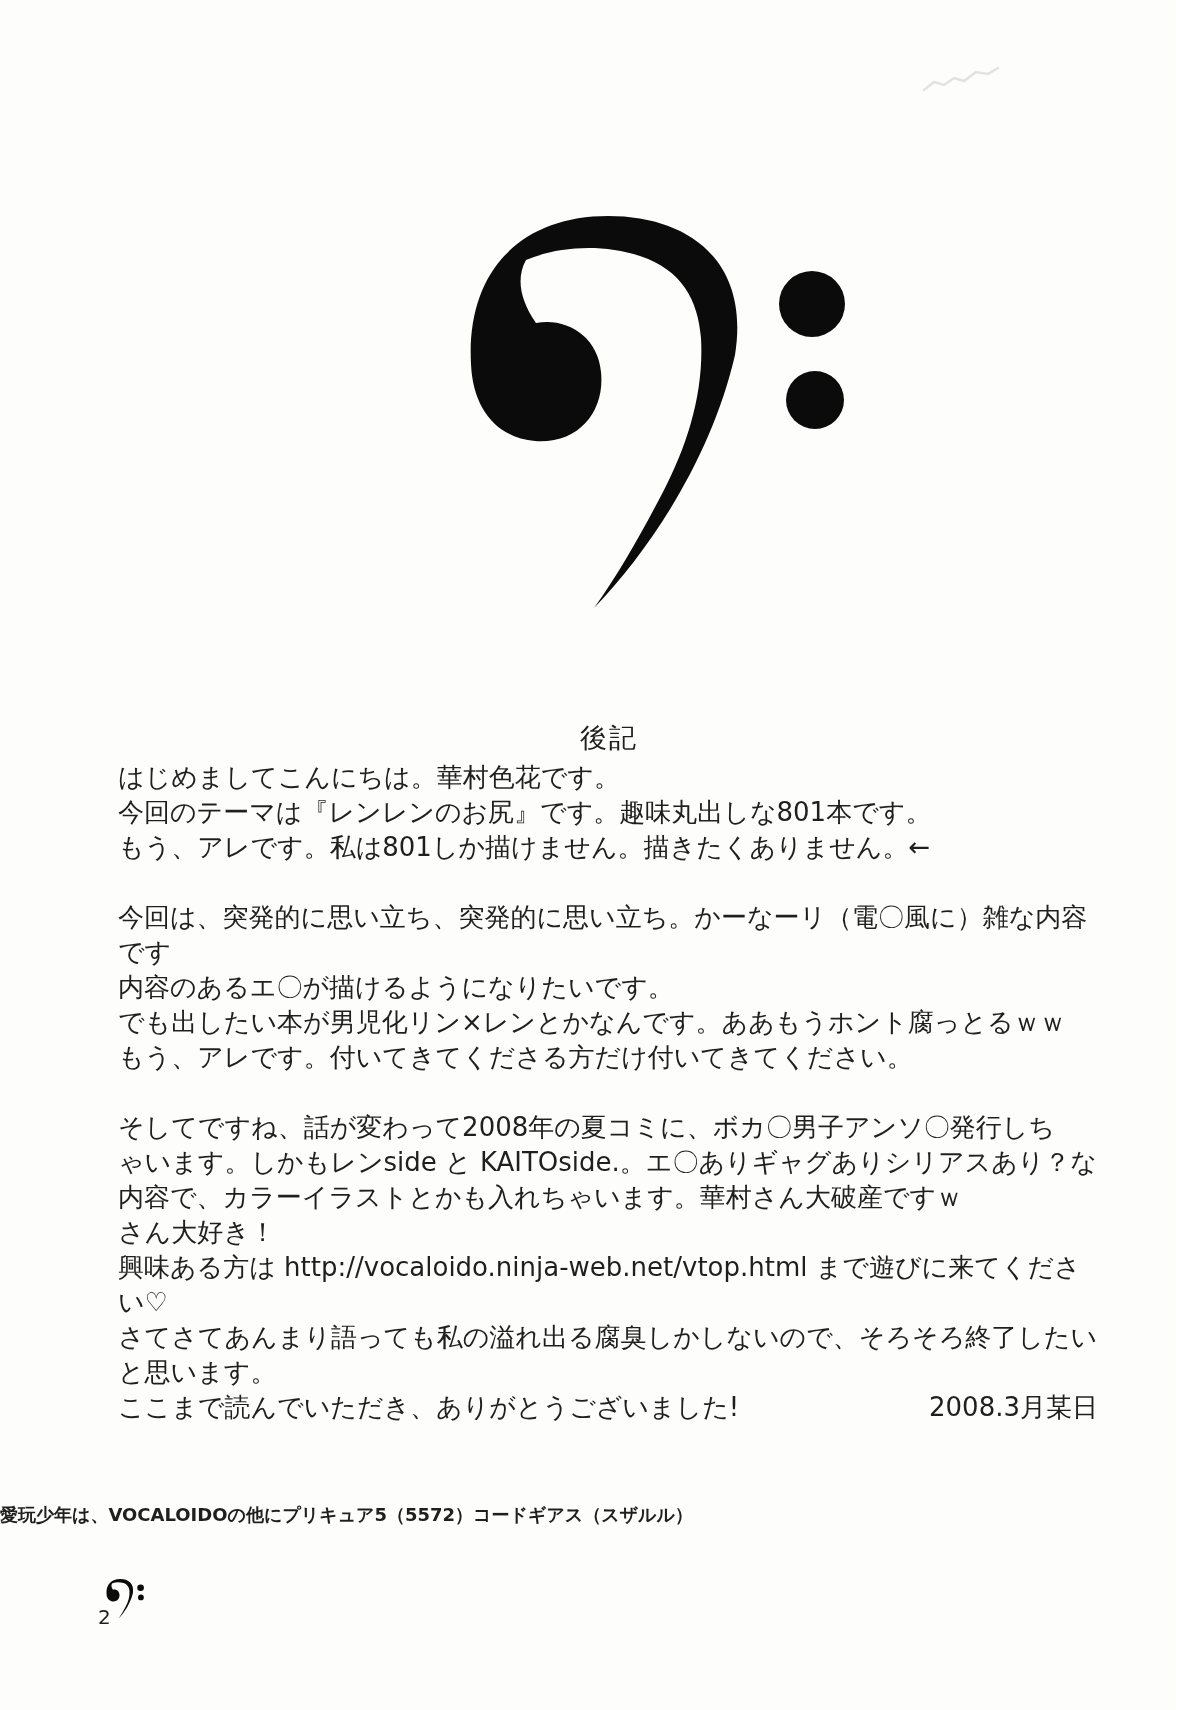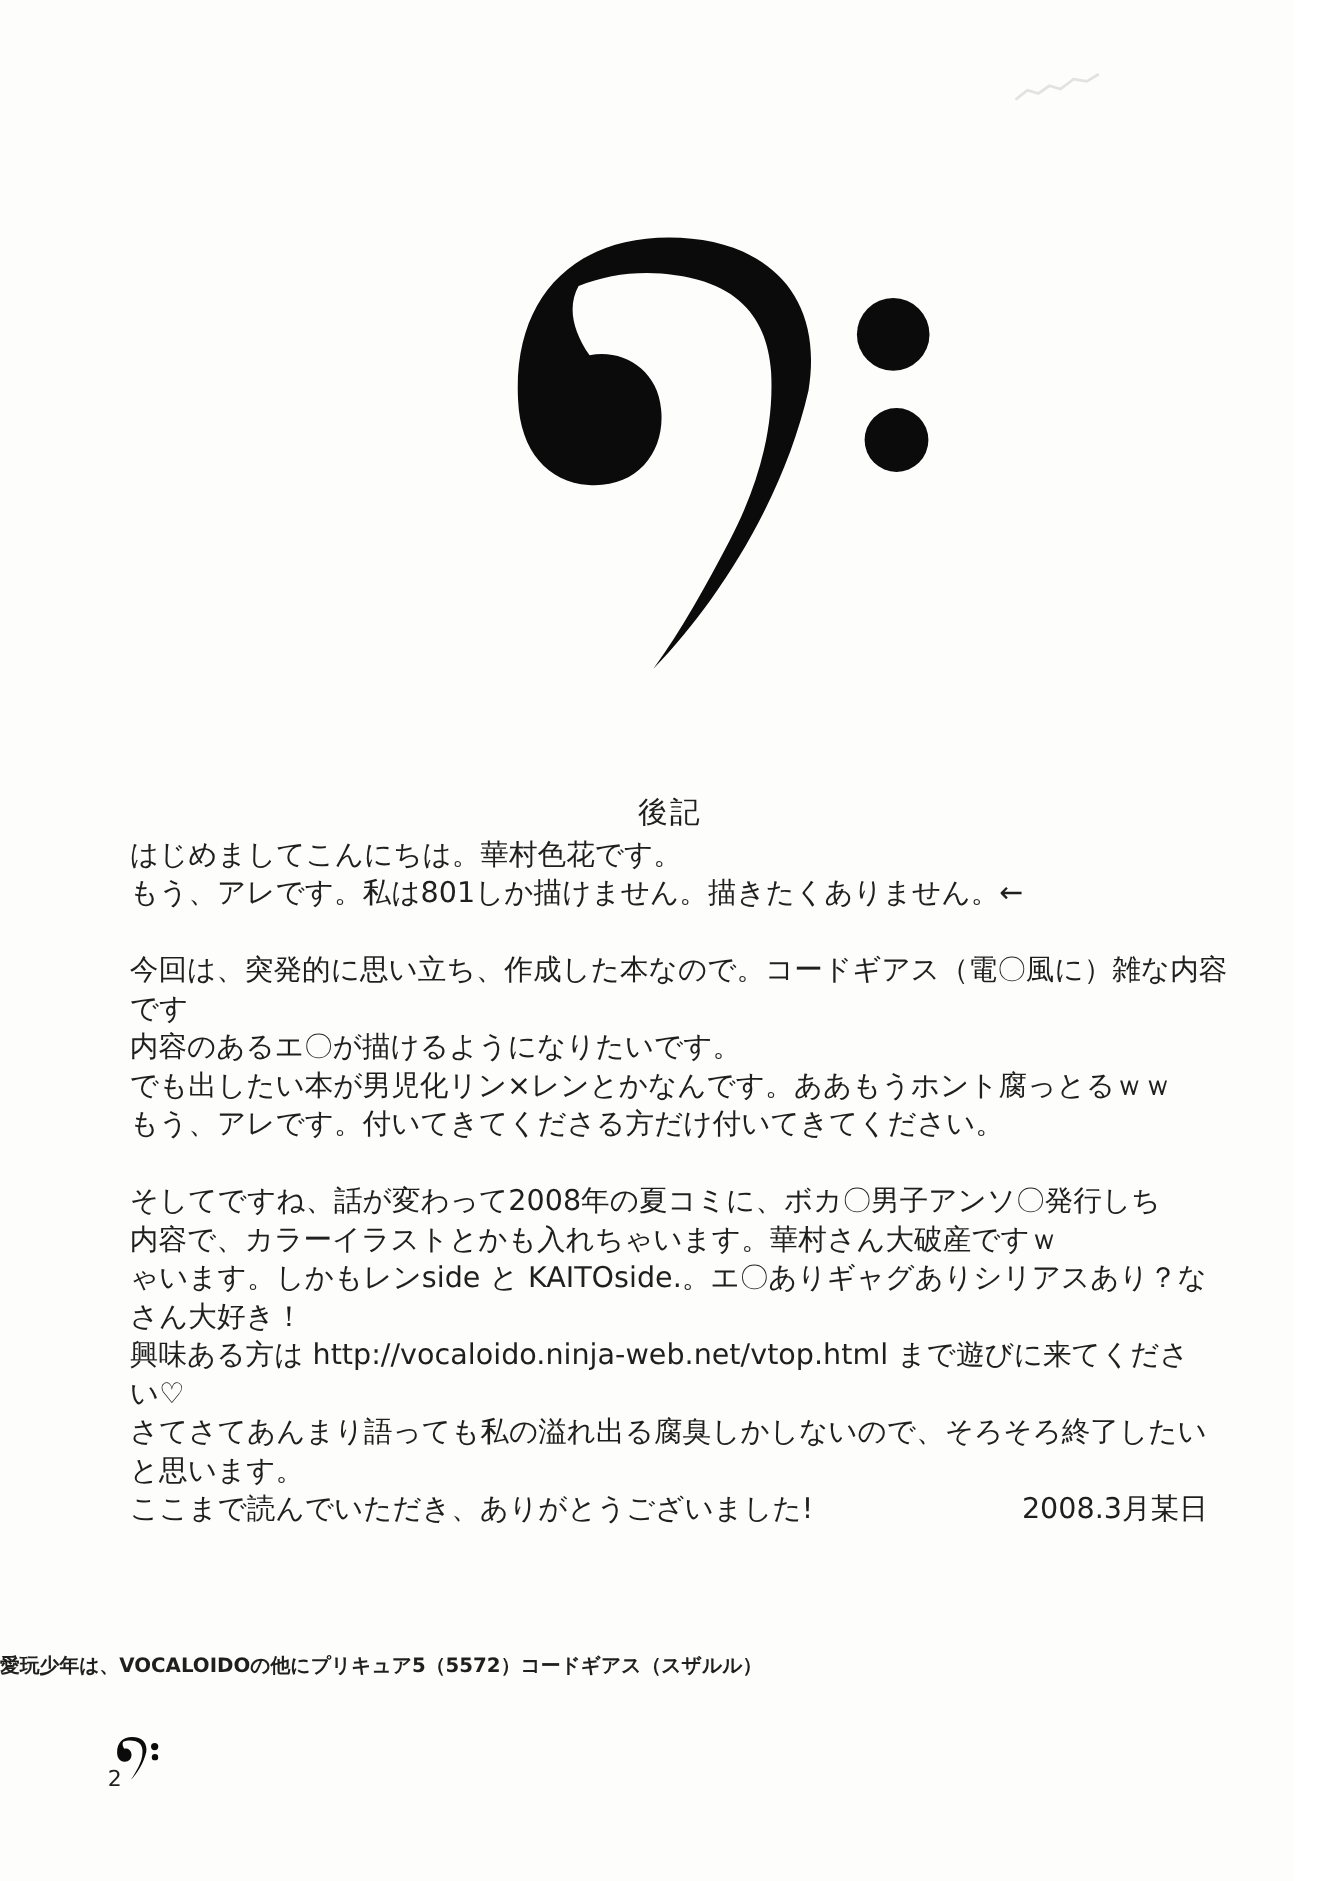--- a/index.html
+++ b/index.html
@@ -99,31 +99,32 @@
       <circle cx="812" cy="304" r="33"></circle>
       <circle cx="815" cy="400" r="29"></circle>
     </g>
   </svg>
 
   <div class="title">後記</div>
 
   <div class="body-text">
     <div id="lines">
         <div class="line">はじめましてこんにちは。華村色花です。</div>
+        <div class="line">今回のテーマは『レンレンのお尻』です。趣味丸出しな801本です。</div>
         <div class="line">もう、アレです。私は801しか描けません。描きたくありません。←</div>
         <div class="line"></div>
-        <div class="line">今回は、突発的に思い立ち、作成した本なので。コードギアス（電〇風に）雑な内容</div>
+        <div class="line">今回は、突発的に思い立ち、突発的に思い立ち。かーなーリ（電〇風に）雑な内容</div>
         <div class="line">です</div>
         <div class="line">内容のあるエ〇が描けるようになりたいです。</div>
         <div class="line">でも出したい本が男児化リン×レンとかなんです。ああもうホント腐っとるｗｗ</div>
         <div class="line">もう、アレです。付いてきてくださる方だけ付いてきてください。</div>
         <div class="line"></div>
         <div class="line">そしてですね、話が変わって2008年の夏コミに、ボカ〇男子アンソ〇発行しち</div>
+        <div class="line">ゃいます。しかもレンside と KAITOside.。エ〇ありギャグありシリアスあり？な</div>
         <div class="line">内容で、カラーイラストとかも入れちゃいます。華村さん大破産ですｗ</div>
-        <div class="line">ゃいます。しかもレンside と KAITOside.。エ〇ありギャグありシリアスあり？な</div>
         <div class="line">さん大好き！</div>
         <div class="line">興味ある方は http://vocaloido.ninja-web.net/vtop.html まで遊びに来てくださ</div>
         <div class="line">い♡</div>
         <div class="line">さてさてあんまり語っても私の溢れ出る腐臭しかしないので、そろそろ終了したい</div>
         <div class="line">と思います。</div>
       </div>
     <div class="closing-row">
       <span>ここまで読んでいただき、ありがとうございました!</span>
       <span class="date">2008.3月某日</span>
     </div>

